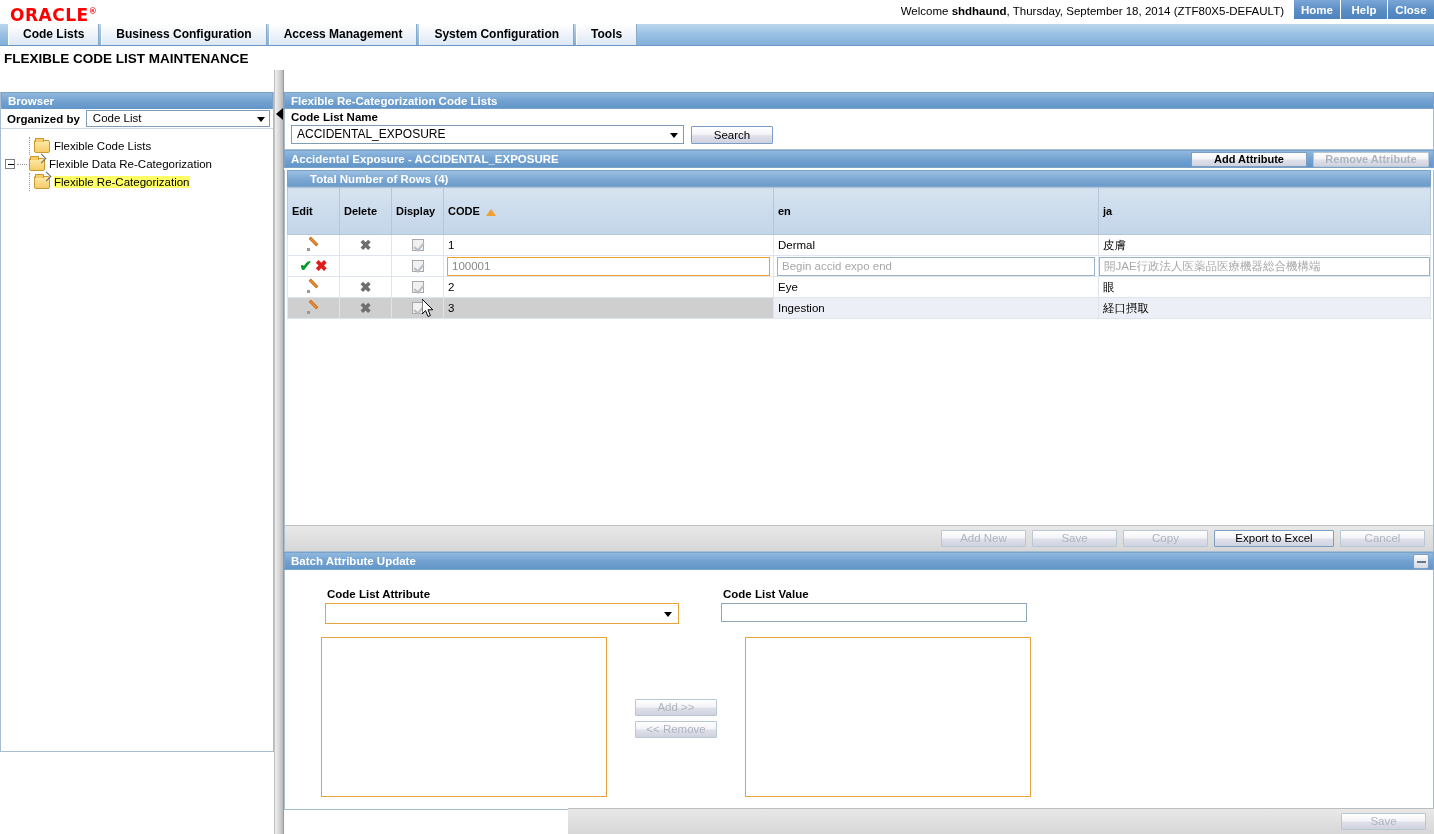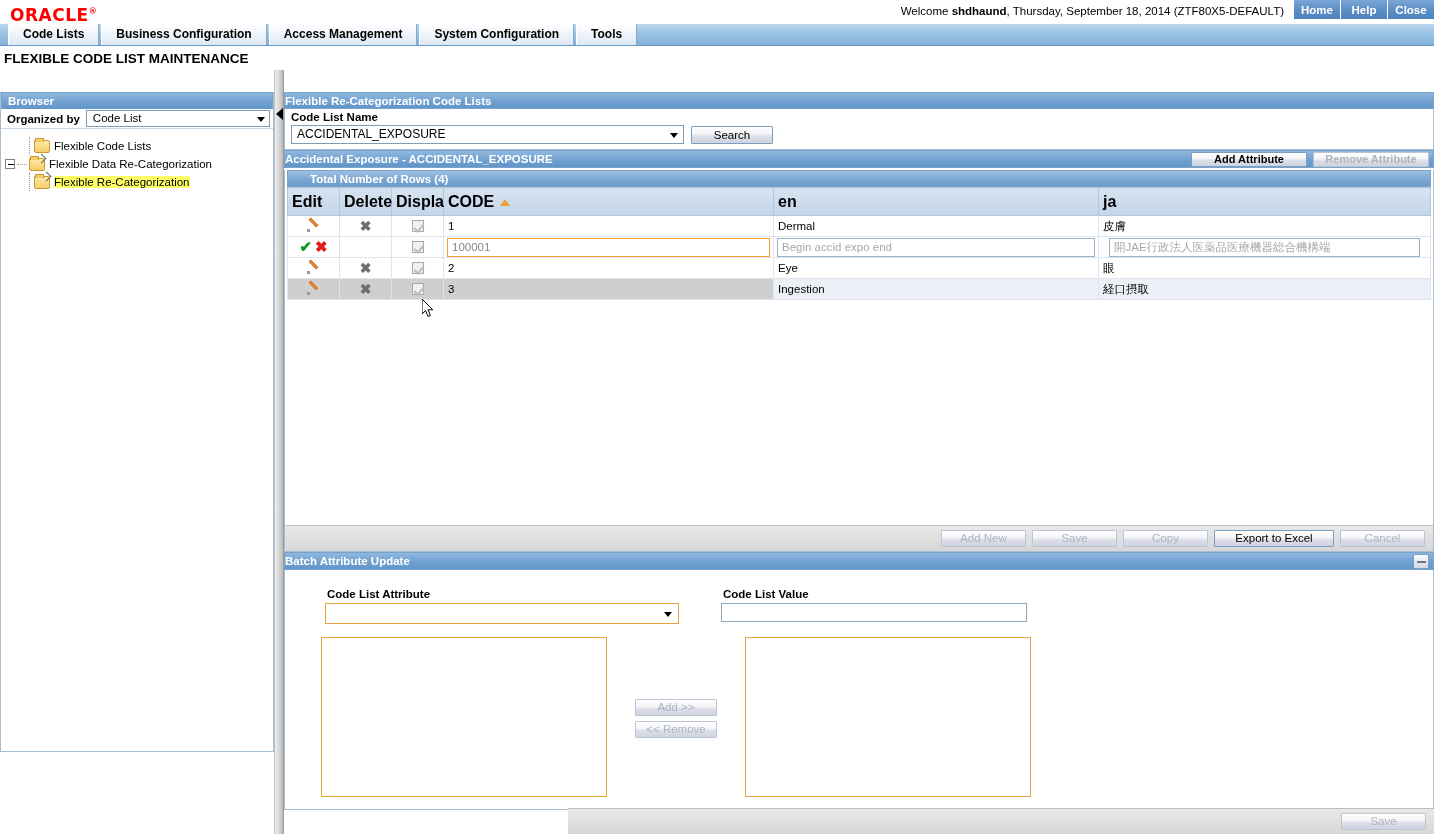--- a/index.html
+++ b/index.html
@@ -154,21 +154,21 @@
     position: absolute; left: 1px; top: 38px;
     width: 0; height: 0;
     border-top: 6px solid transparent; border-bottom: 6px solid transparent;
     border-right: 7px solid #000;
   }
 
   
   .right-panel { position: absolute; left: 284px; top: 22px; right: 0; bottom: 0; }
 
   .section-header {
-    height: 17px; line-height: 17px; 
+    height: 17px; line-height: 17px; padding-left: 6px;
     color: #fff; font-weight: bold; font-size: 11.5px;
     background: linear-gradient(to bottom,#8fb8de 0%,#6f9fcf 60%,#6296c9 100%);
     border: 1px solid #7ba2c9;
     position: relative;
   }
   .section-header.with-buttons { height: 18px; }
 
   .search-area {
     border-left: 1px solid #a8bdd1; border-right: 1px solid #a8bdd1;
     border-bottom: 1px solid #a8bdd1;
@@ -222,22 +222,22 @@
     background: linear-gradient(to bottom,#9cc0e2 0%,#7aa6d2 60%,#6c9ccb 100%);
     border: 1px solid #7ba2c9;
   }
   table.grid {
     width: calc(100% - 4px); margin: 0 2px;
     border-collapse: collapse; table-layout: fixed; font-size: 11.5px;
   }
   table.grid th {
     background: linear-gradient(to bottom,#d6e3f0 0%,#c3d5e9 100%);
     border: 1px solid #b4c6d8;
-    height: 28px; text-align: left; padding: 0 4px;
-    font-weight: bold; font-size: 16px; color: #000;
+    height: 20px; text-align: left; padding: 17px 4px;
+    font-weight: bold; font-size: 11px; color: #000;
     position: relative;
   }
   .sort-tri {
     display: inline-block; margin-left: 6px;
     width: 0; height: 0;
     border-left: 5px solid transparent; border-right: 5px solid transparent;
     border-bottom: 7px solid #f0a030;
     vertical-align: middle;
   }
   table.grid td {
@@ -479,21 +479,21 @@
                 <span class="icon-check">✔</span><span class="icon-redx">✖</span>
               </td>
               <td class="ctr"></td>
               <td class="ctr"><span class="cb"></span></td>
               <td style="padding:0 3px;">
                 <input class="inp" value="100001" style="">
               </td>
               <td style="padding:0 3px;">
                 <input class="inp blue" placeholder="Begin accid expo end" style="">
               </td>
-              <td style="padding:0 10px;">
+              <td style="padding:0 0;">
                 <input class="inp blue" placeholder="開JAE行政法人医薬品医療機器総合機構端" style="">
               </td>
             </tr>
             <tr class="row-even">
               <td class="ctr"><span class="icon-pencil"></span></td>
               <td class="ctr"><span class="icon-x">✖</span></td>
               <td class="ctr"><span class="cb"></span></td>
               <td>2</td>
               <td>Eye</td>
               <td>眼</td>

